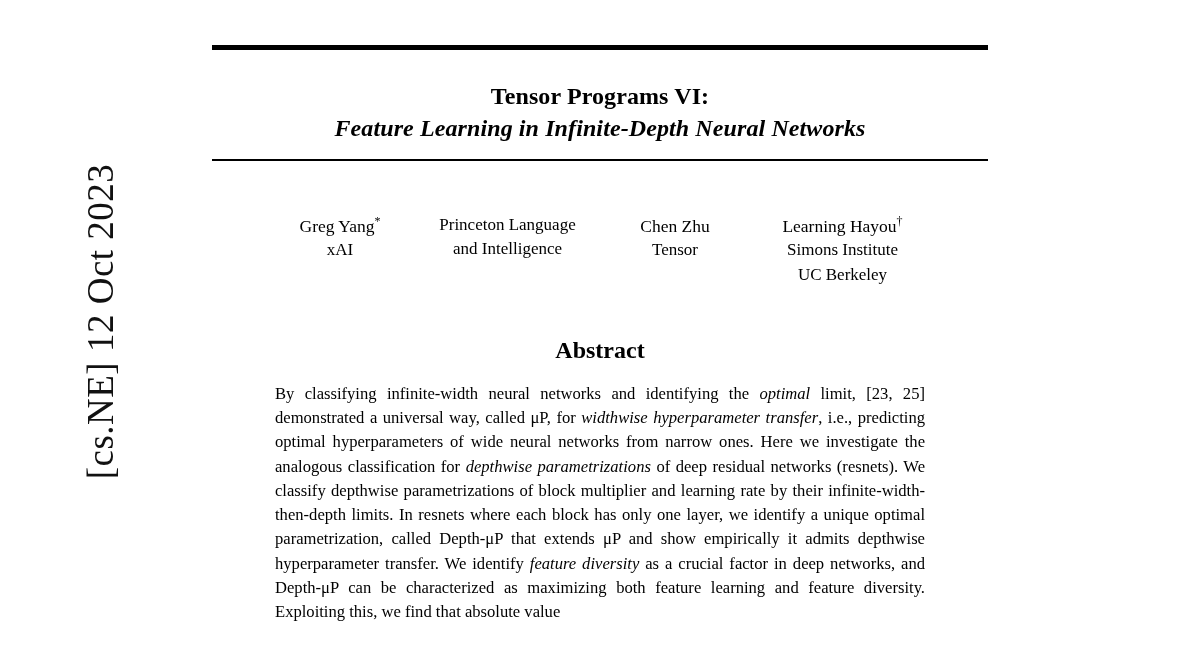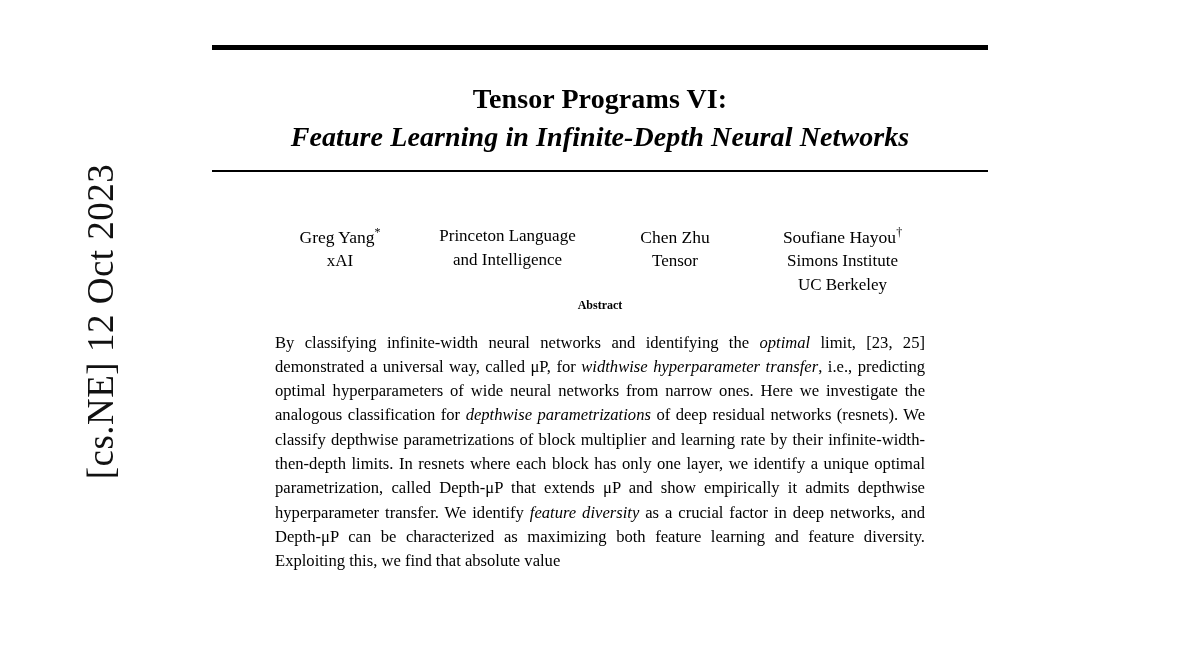--- a/index.html
+++ b/index.html
@@ -57,21 +57,21 @@
   .rule-bottom {
     margin-top: 14px;
     height: 2px;
     background: #000000;
     width: 776px;
   }
 
   .title {
     text-align: center;
     font-weight: bold;
-    font-size: 28px;
+    font-size: 24px;
     line-height: 1.35;
     margin-top: 30px;
     letter-spacing: 0.1px;
   }
   .title .line2 {
     display: block;
     font-style: italic;
   }
 
   .authors {
@@ -95,23 +95,24 @@
     font-size: 17px;
   }
   .author.a1 { width: 150px; }
   .author.a2 { width: 185px; }
   .author.a3 { width: 150px; }
   .author.a4 { width: 185px; }
 
   .sup { font-size: 12px; vertical-align: super; }
 
   .abstract-head {
+    margin-top: 50px;
     text-align: center;
     font-weight: bold;
-    font-size: 12px;
+    font-size: 24px;
   }
 
   .abstract-body {
     margin: 18px auto 0 auto;
     width: 650px;
     font-size: 16.6px;
     line-height: 1.465;
     text-align: justify;
     text-justify: inter-word;
   }
@@ -148,21 +149,21 @@
       <div class="aff">and Intelligence</div>
     </div>
 
     <div class="author a3">
       <div class="name"><span>Chen Zhu</span><span class="sup"></span></div>
       <div class="aff">Tensor</div>
       <div class="aff"></div>
     </div>
 
     <div class="author a4">
-      <div class="name"><span>Soufiane Hayou</span><span class="sup">†</span></div>
+      <div class="name"><span>Learning Hayou</span><span class="sup">†</span></div>
       <div class="aff">Simons Institute</div>
       <div class="aff">UC Berkeley</div>
     </div>
 
   </div>
 
   <div class="abstract-head">Abstract</div>
 
   <div class="abstract-body">By classifying infinite-width neural networks and identifying the <i>optimal</i> limit, [23, 25] demonstrated a universal way, called μP, for <i>widthwise hyperparameter transfer</i>, i.e., predicting optimal hyperparameters of wide neural networks from narrow ones. Here we investigate the analogous classification for <i>depthwise parametrizations</i> of deep residual networks (resnets). We classify depthwise parametrizations of block multiplier and learning rate by their infinite-width-then-depth limits. In resnets where each block has only one layer, we identify a unique optimal parametrization, called Depth-μP that extends μP and show empirically it admits depthwise hyperparameter transfer. We identify <i>feature diversity</i> as a crucial factor in deep networks, and Depth-μP can be characterized as maximizing both feature learning and feature diversity. Exploiting this, we find that absolute value</div>
 

